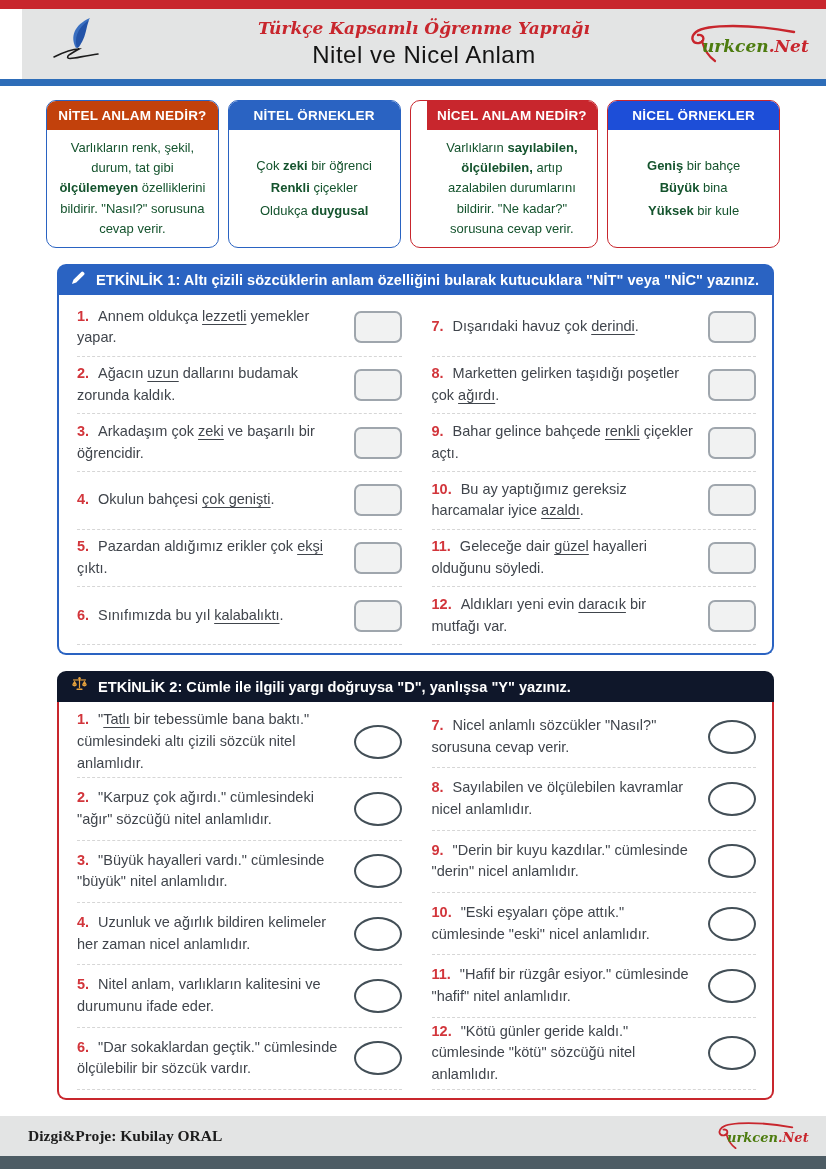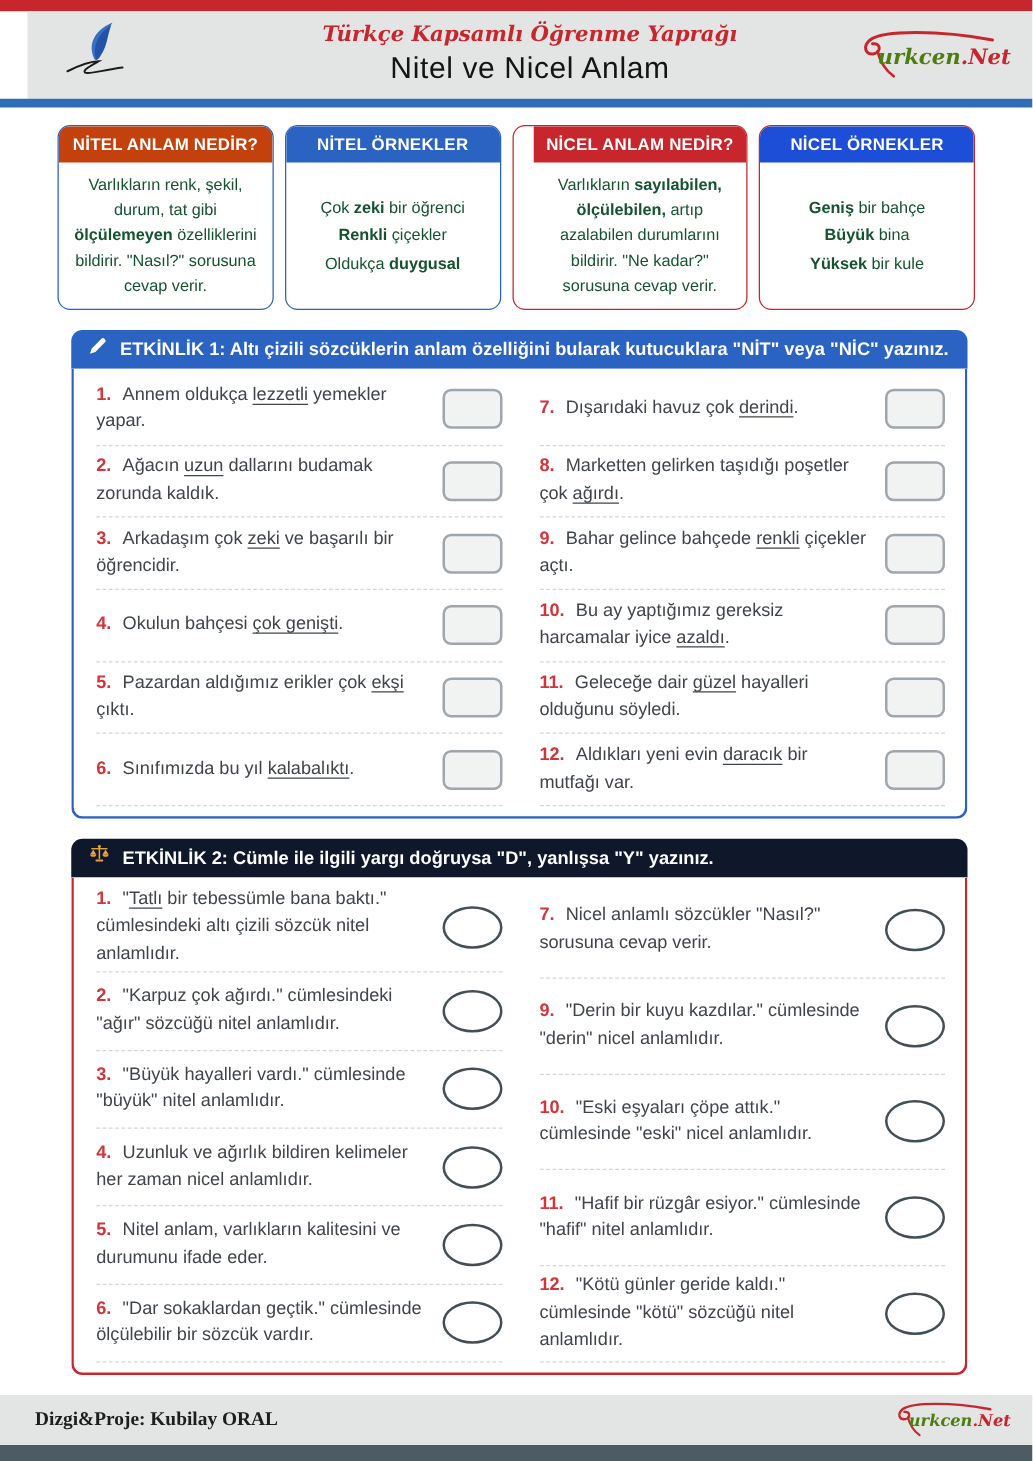--- a/index.html
+++ b/index.html
@@ -219,20 +219,24 @@
           <p class="txt"><span class="num">6.</span><span>"Dar sokaklardan geçtik." cümlesinde ölçülebilir bir sözcük vardır.</span></p>
           <span class="ans ans-oval"></span>
         </div>
       </div>
     <div class="col right">
         <div class="row">
           <p class="txt"><span class="num">7.</span><span>Nicel anlamlı sözcükler "Nasıl?" sorusuna cevap verir.</span></p>
           <span class="ans ans-oval"></span>
         </div>
         <div class="row">
+          <p class="txt"><span class="num">8.</span><span>Sayılabilen ve ölçülebilen kavramlar nicel anlamlıdır.</span></p>
+          <span class="ans ans-oval"></span>
+        </div>
+        <div class="row">
           <p class="txt"><span class="num">9.</span><span>"Derin bir kuyu kazdılar." cümlesinde "derin" nicel anlamlıdır.</span></p>
           <span class="ans ans-oval"></span>
         </div>
         <div class="row">
           <p class="txt"><span class="num">10.</span><span>"Eski eşyaları çöpe attık." cümlesinde "eski" nicel anlamlıdır.</span></p>
           <span class="ans ans-oval"></span>
         </div>
         <div class="row">
           <p class="txt"><span class="num">11.</span><span>"Hafif bir rüzgâr esiyor." cümlesinde "hafif" nitel anlamlıdır.</span></p>
           <span class="ans ans-oval"></span>

